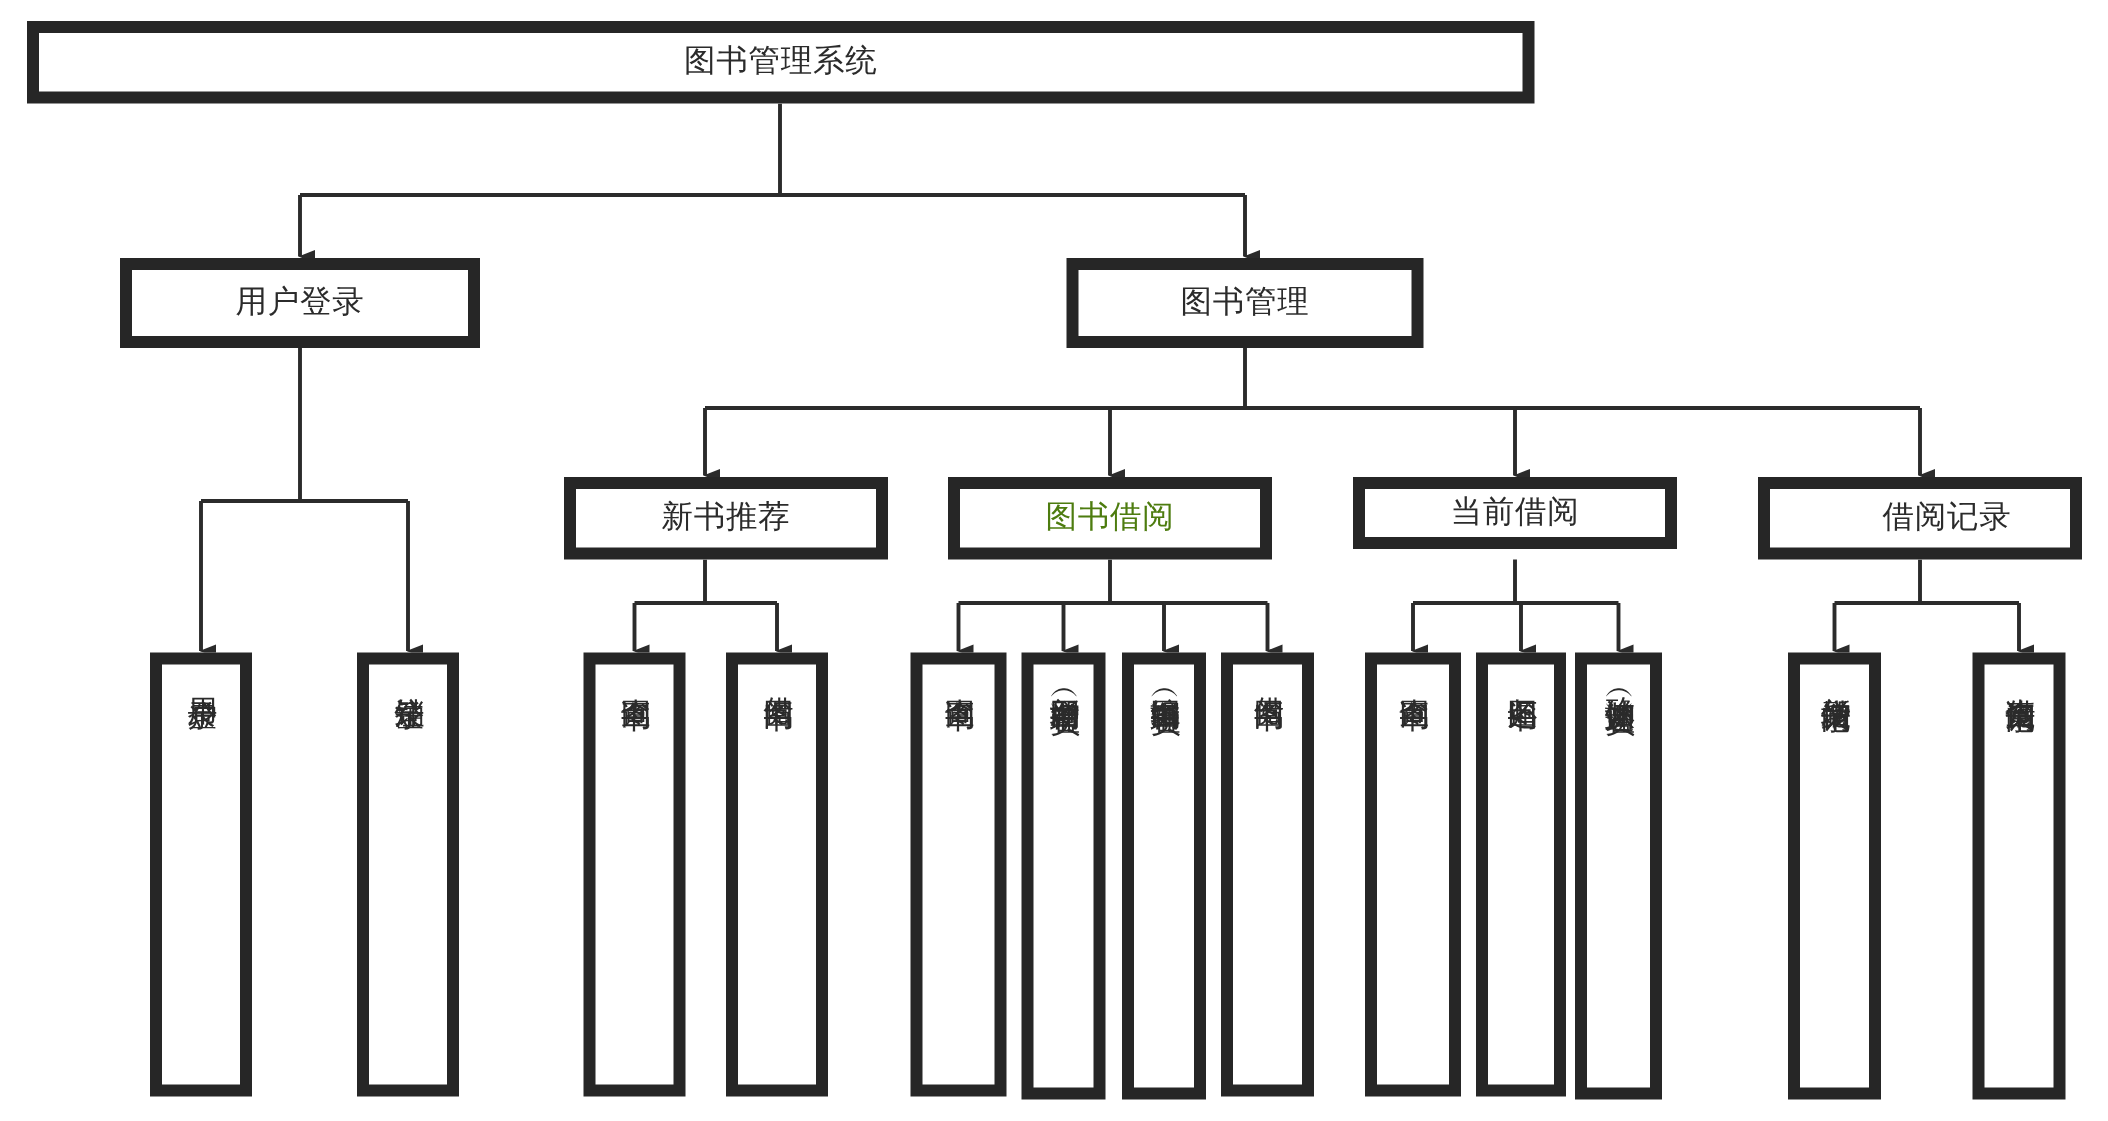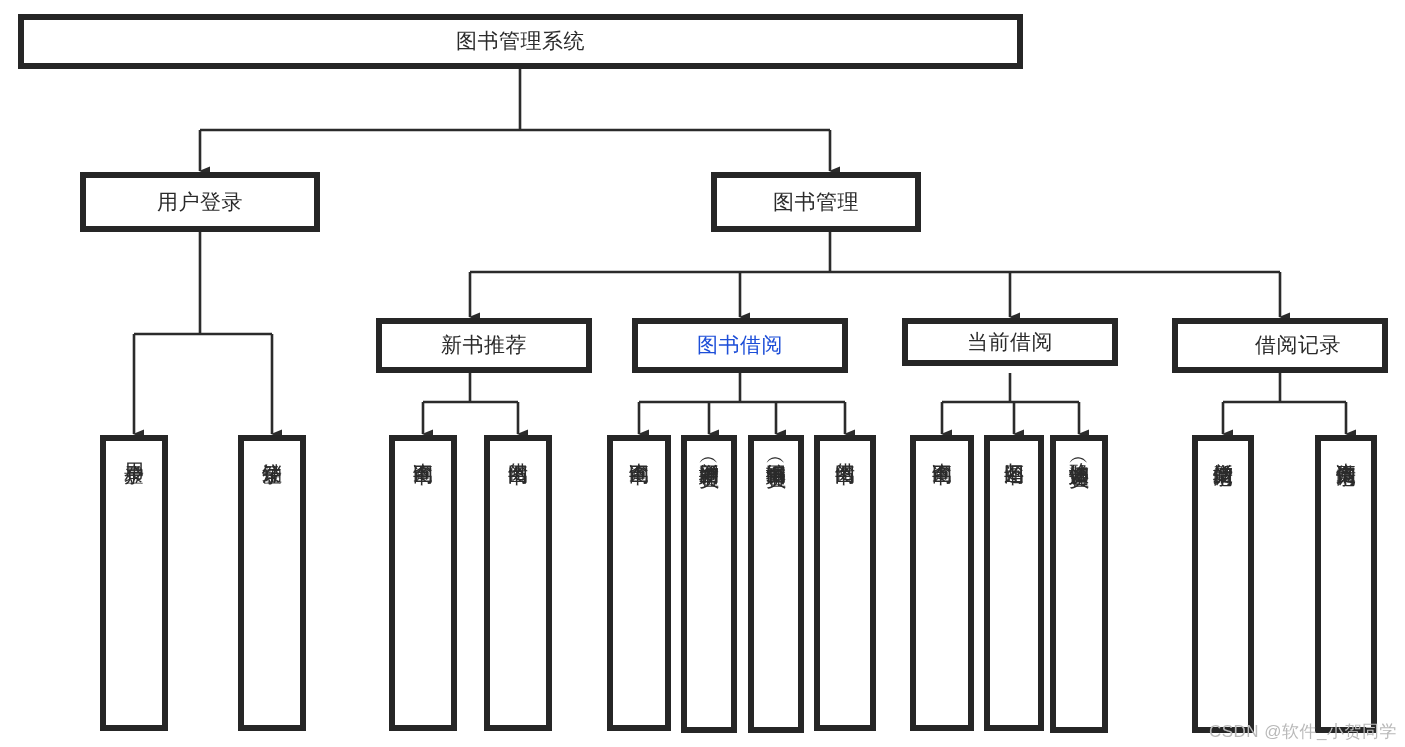--- a/index.html
+++ b/index.html
@@ -22,21 +22,21 @@
     left: 0;
     top: 0;
     width: 1405px;
     height: 747px;
     pointer-events: none;
   }
   .node {
     position: absolute;
     box-sizing: border-box;
     background: #ffffff;
-    border: 6px solid #0ea5e9;
+    border: 8px solid #0ea5e9;
     display: flex;
     align-items: center;
     justify-content: center;
     overflow: hidden;
   }
   .node .label {
     color: #2b2b2b;
     text-align: center;
     line-height: 1.18;
     letter-spacing: 0.5px;
@@ -115,28 +115,28 @@
       </g>
   </svg>
 
   <div id="nodes">
       <div class="node horiz" style="left: 18px; top: 14px; width: 1005px; height: 55px; border-color: rgb(38, 38, 38);">
         <span class="label" style="color: rgb(43, 43, 43);">图书管理系统</span>
       </div>
       <div class="node horiz" style="left: 80px; top: 172px; width: 240px; height: 60px; border-color: rgb(38, 38, 38);">
         <span class="label" style="color: rgb(43, 43, 43);">用户登录</span>
       </div>
-      <div class="node horiz" style="left: 711px; top: 172px; width: 210px; height: 60px; border-color: rgb(38, 38, 38);">
+      <div class="node horiz" style="left: 711px; top: 172px; width: 238px; height: 60px; border-color: rgb(38, 38, 38);">
         <span class="label" style="color: rgb(43, 43, 43);">图书管理</span>
       </div>
       <div class="node horiz" style="left: 376px; top: 318px; width: 216px; height: 55px; border-color: rgb(38, 38, 38);">
         <span class="label" style="color: rgb(43, 43, 43);">新书推荐</span>
       </div>
       <div class="node horiz" style="left: 632px; top: 318px; width: 216px; height: 55px; border-color: rgb(38, 38, 38);">
-        <span class="label" style="color: #1d4ed8;">图书借阅</span>
+        <span class="label" style="color: #4d7c0f;">图书借阅</span>
       </div>
       <div class="node horiz" style="left: 902px; top: 318px; width: 216px; height: 48px; border-color: rgb(38, 38, 38);">
         <span class="label" style="color: rgb(43, 43, 43);">当前借阅</span>
       </div>
       <div class="node horiz" style="left: 1172px; top: 318px; width: 216px; height: 55px; border-color: rgb(38, 38, 38);">
         <span class="label" style="color: rgb(43, 43, 43); margin-left: 36px;">借阅记录</span>
       </div>
       <div class="node vert" style="left: 100px; top: 435px; width: 68px; height: 296px; border-color: rgb(38, 38, 38);">
         <span class="label" style="color: rgb(43, 43, 43);">用户登录</span>
       </div>
@@ -171,14 +171,13 @@
         <span class="label" style="color: rgb(43, 43, 43);">确认归还（管理员）</span>
       </div>
       <div class="node vert" style="left: 1192px; top: 435px; width: 62px; height: 298px; border-color: rgb(38, 38, 38);">
         <span class="label" style="color: rgb(43, 43, 43);">新增借阅记录</span>
       </div>
       <div class="node vert" style="left: 1315px; top: 435px; width: 62px; height: 298px; border-color: rgb(38, 38, 38);">
         <span class="label" style="color: rgb(43, 43, 43);">查询借阅记录</span>
       </div>
     </div>
 
-  <div id="watermark">CSDN @软件_小贺同学</div>
 </div>
 
 </body></html>

